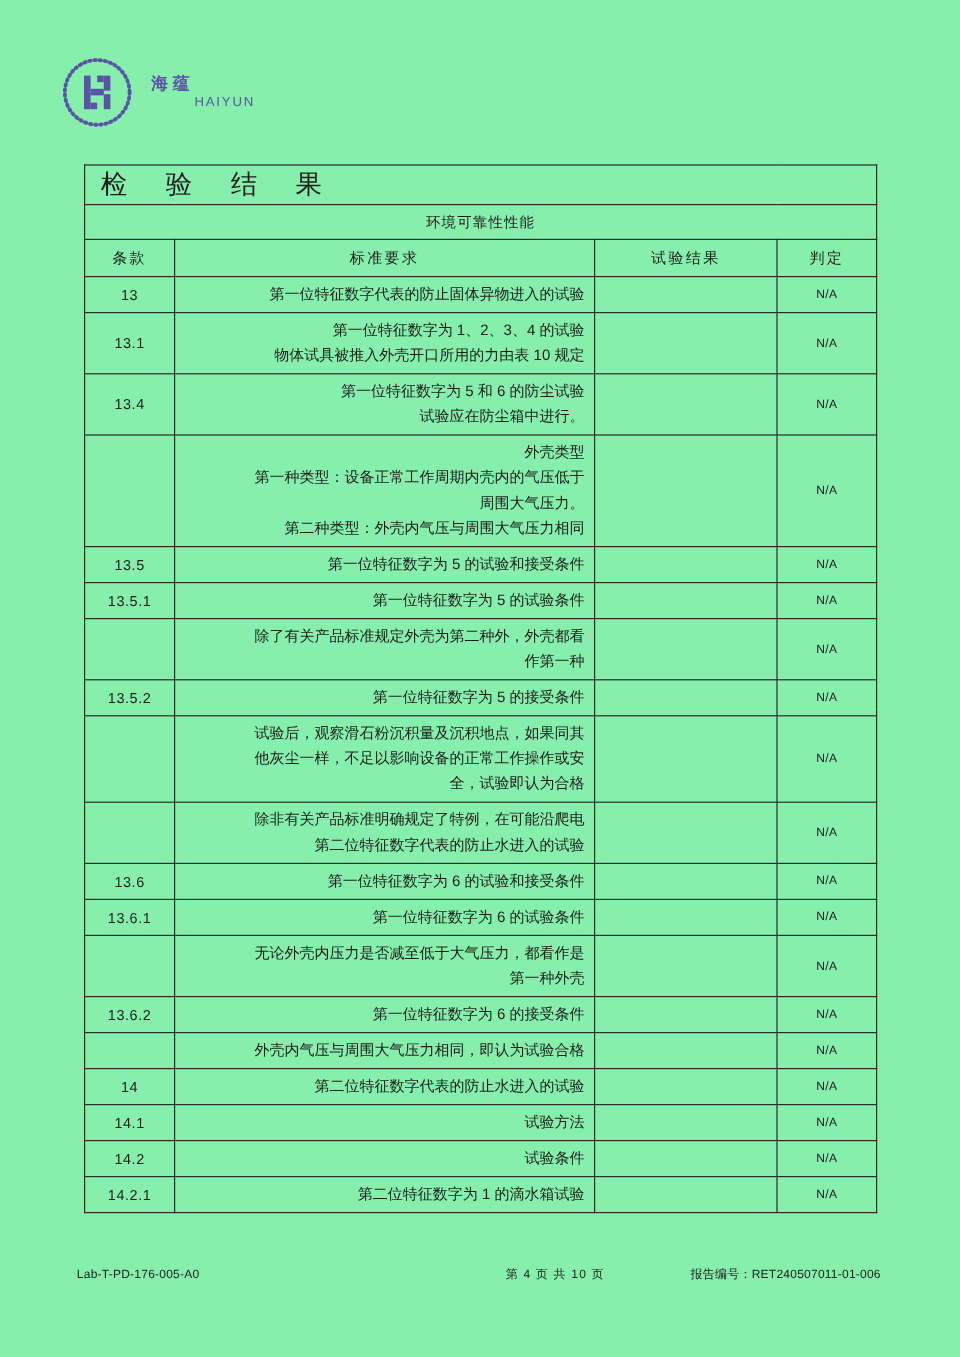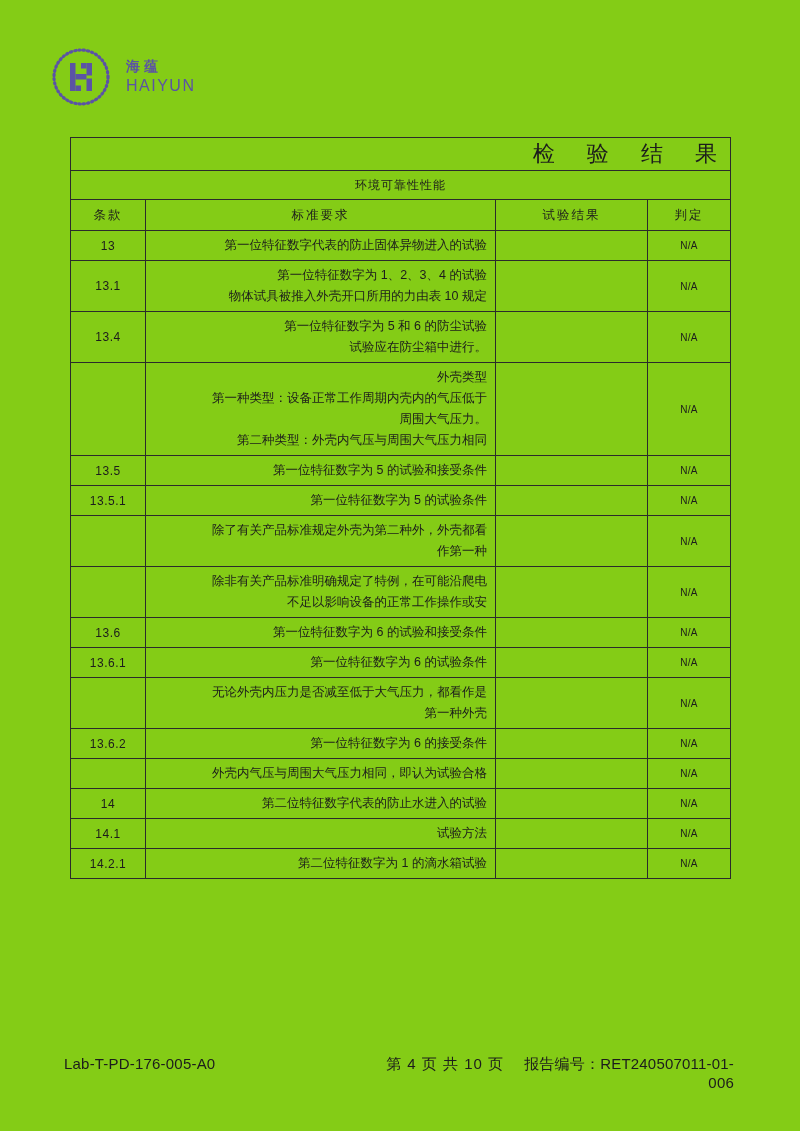--- a/index.html
+++ b/index.html
@@ -3,38 +3,38 @@
 <meta charset="utf-8">
 <style>
   * { margin: 0; padding: 0; box-sizing: border-box; }
   html, body { background: #9a9a9a; }
   body { font-family: "Liberation Sans", sans-serif; }
   .page {
     position: relative;
     width: 800px;
     height: 1131px;
     margin: 0 auto;
-    background: #84cc16;
+    background: #86efac;
     color: #1c1c1c;
     overflow: hidden;
   }
 
   
   .logo-block {
     position: absolute;
     left: 50px;
     top: 46px;
     display: flex;
     align-items: center;
     gap: 14px;
   }
   .logo-badge { width: 62px; height: 62px; display: block; }
   .logo-text { display: flex; flex-direction: column; line-height: 1.25; }
   .logo-cn { font-size: 14px; font-weight: bold; letter-spacing: 4px; color: #5b53a5; }
-  .logo-en { font-size: 16px; letter-spacing: 1.5px; color: #5b53a5; }
+  .logo-en { font-size: 11px; letter-spacing: 1.5px; color: #5b53a5; margin-left: 36px; }
 
   
   table.results {
     position: absolute;
     left: 70px;
     top: 137px;
     width: 660px;
     border-collapse: collapse;
     table-layout: fixed;
     border: 1.5px solid #2b2b2b;
@@ -44,21 +44,21 @@
     vertical-align: middle;
     font-weight: normal;
   }
   .col-clause  { width: 75px;  }
   .col-req     { width: 350px; }
   .col-result  { width: 152px; }
   .col-verdict { width: 83px;  }
 
   td.title-cell {
     height: 33px;
-    text-align: right;
+    text-align: left;
     font-size: 22px;
     font-weight: bold;
     letter-spacing: 13px;
     padding-left: 13px; 
     font-family: "Liberation Sans", sans-serif;
   }
   td.section-cell {
     height: 29px;
     text-align: center;
     font-size: 12px;
@@ -87,21 +87,21 @@
   td.c-verdict { font-size: 10px; text-align: center; letter-spacing: 0.3px; }
 
   
   .footer {
     position: absolute;
     left: 64px;
     top: 1055px;
     width: 670px;
     display: flex;
     align-items: baseline;
-    font-size: 15px;
+    font-size: 10px;
     color: #1c1c1c;
   }
   .footer .doc-code { width: 230px; text-align: left; letter-spacing: 0.2px; }
   .footer .page-info { flex: 1; text-align: right; letter-spacing: 1px; }
   .footer .report-no { width: 230px; text-align: right; letter-spacing: 0.2px; }
 </style>
 </head>
 <body>
 
 <div class="page">
@@ -196,26 +196,40 @@
     </tr>
 
     <tr>
       <td class="c-clause"></td>
       <td class="c-req">除了有关产品标准规定外壳为第二种外，外壳都看
 作第一种</td>
       <td class="c-result"></td>
       <td class="c-verdict">N/A</td>
     </tr>
 
-
+    <tr>
+      <td class="c-clause">13.5.2</td>
+      <td class="c-req">第一位特征数字为 5 的接受条件</td>
+      <td class="c-result"></td>
+      <td class="c-verdict">N/A</td>
+    </tr>
+
+    <tr>
+      <td class="c-clause"></td>
+      <td class="c-req">试验后，观察滑石粉沉积量及沉积地点，如果同其
+他灰尘一样，不足以影响设备的正常工作操作或安
+全，试验即认为合格</td>
+      <td class="c-result"></td>
+      <td class="c-verdict">N/A</td>
+    </tr>
 
     <tr>
       <td class="c-clause"></td>
       <td class="c-req">除非有关产品标准明确规定了特例，在可能沿爬电
-不足以影响设备的正常工作操作或安</td>
+第二位特征数字代表的防止水进入的试验</td>
       <td class="c-result"></td>
       <td class="c-verdict">N/A</td>
     </tr>
 
     <tr>
       <td class="c-clause">13.6</td>
       <td class="c-req">第一位特征数字为 6 的试验和接受条件</td>
       <td class="c-result"></td>
       <td class="c-verdict">N/A</td>
     </tr>
@@ -256,20 +270,26 @@
       <td class="c-verdict">N/A</td>
     </tr>
 
     <tr>
       <td class="c-clause">14.1</td>
       <td class="c-req">试验方法</td>
       <td class="c-result"></td>
       <td class="c-verdict">N/A</td>
     </tr>
 
+    <tr>
+      <td class="c-clause">14.2</td>
+      <td class="c-req">试验条件</td>
+      <td class="c-result"></td>
+      <td class="c-verdict">N/A</td>
+    </tr>
 
     <tr>
       <td class="c-clause">14.2.1</td>
       <td class="c-req">第二位特征数字为 1 的滴水箱试验</td>
       <td class="c-result"></td>
       <td class="c-verdict">N/A</td>
     </tr>
   </tbody>
   </table>
 

